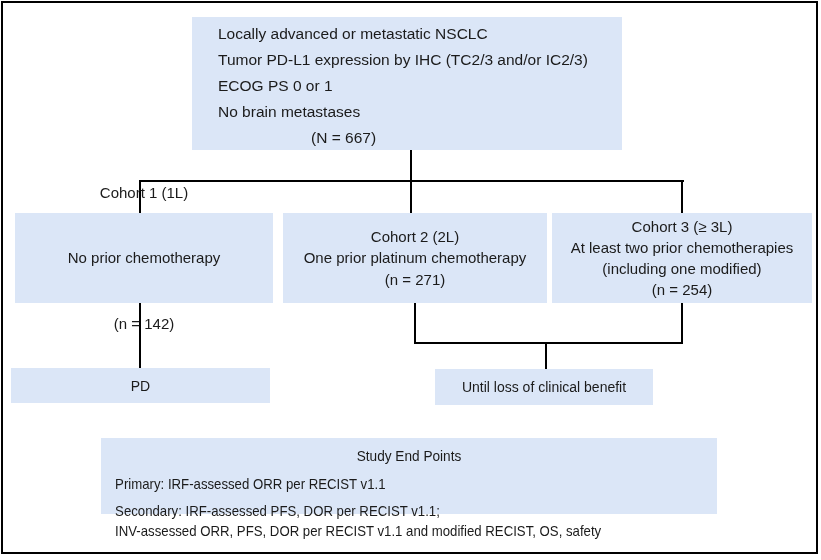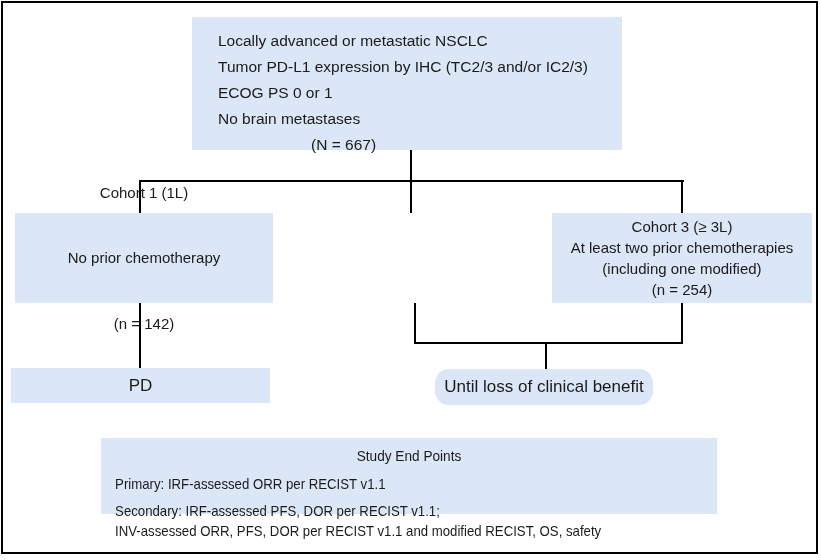--- a/index.html
+++ b/index.html
@@ -24,45 +24,45 @@
 
   .box {
     position: absolute;
     background: #dbe6f7;
     box-sizing: border-box;
   }
 
   .eligibility {
     left: 192px; top: 17px;
     width: 430px; height: 133px;
-    padding: 11px 8px 0 26px;
+    padding: 4px 8px 0 26px;
     font-size: 15.5px;
     line-height: 26px;
     white-space: nowrap;
   }
   .n-indent { margin-left: 93px; }
 
   .cohort {
     top: 213px; height: 90px;
     display: flex; flex-direction: column;
     justify-content: center;
     text-align: center;
     font-size: 15px;
     line-height: 21.5px;
   }
   .c1 { left: 15px;  width: 258px; gap: 44px; }
   .c2 { left: 283px; width: 264px; }
   .c3 { left: 552px; width: 260px; line-height: 21px; justify-content: center; }
 
   .small {
     display: flex; align-items: center; justify-content: center;
-    font-size: 17px;
+    font-size: 14px;
   }
   .pd    { left: 11px;  top: 368px; width: 259px; height: 35px; }
-  .until { left: 435px; top: 369px; width: 218px; height: 36px; border-radius: 14px; }
+  .until { left: 435px; top: 369px; width: 218px; height: 36px; }
 
   .endpoints {
     left: 101px; top: 438px;
     width: 616px; height: 76px;
   }
   
   .cond {
     width: 700px;
     transform: scaleX(0.88);
     transform-origin: 0 0;
@@ -108,20 +108,25 @@
     <div>No brain metastases</div>
     <div class="n-indent">(N = 667)</div>
   </div>
 
   <div class="box cohort c1">
     <div>Cohort 1 (1L)</div>
     <div>No prior chemotherapy</div>
     <div>(n = 142)</div>
   </div>
 
+  <div class="box cohort c2">
+    <div>Cohort 2 (2L)</div>
+    <div>One prior platinum chemotherapy</div>
+    <div>(n = 271)</div>
+  </div>
 
   <div class="box cohort c3">
     <div>Cohort 3 (≥ 3L)</div>
     <div>At least two prior chemotherapies</div>
     <div>(including one modified)</div>
     <div>(n = 254)</div>
   </div>
 
   <div class="box small pd">
     <span>PD</span>

